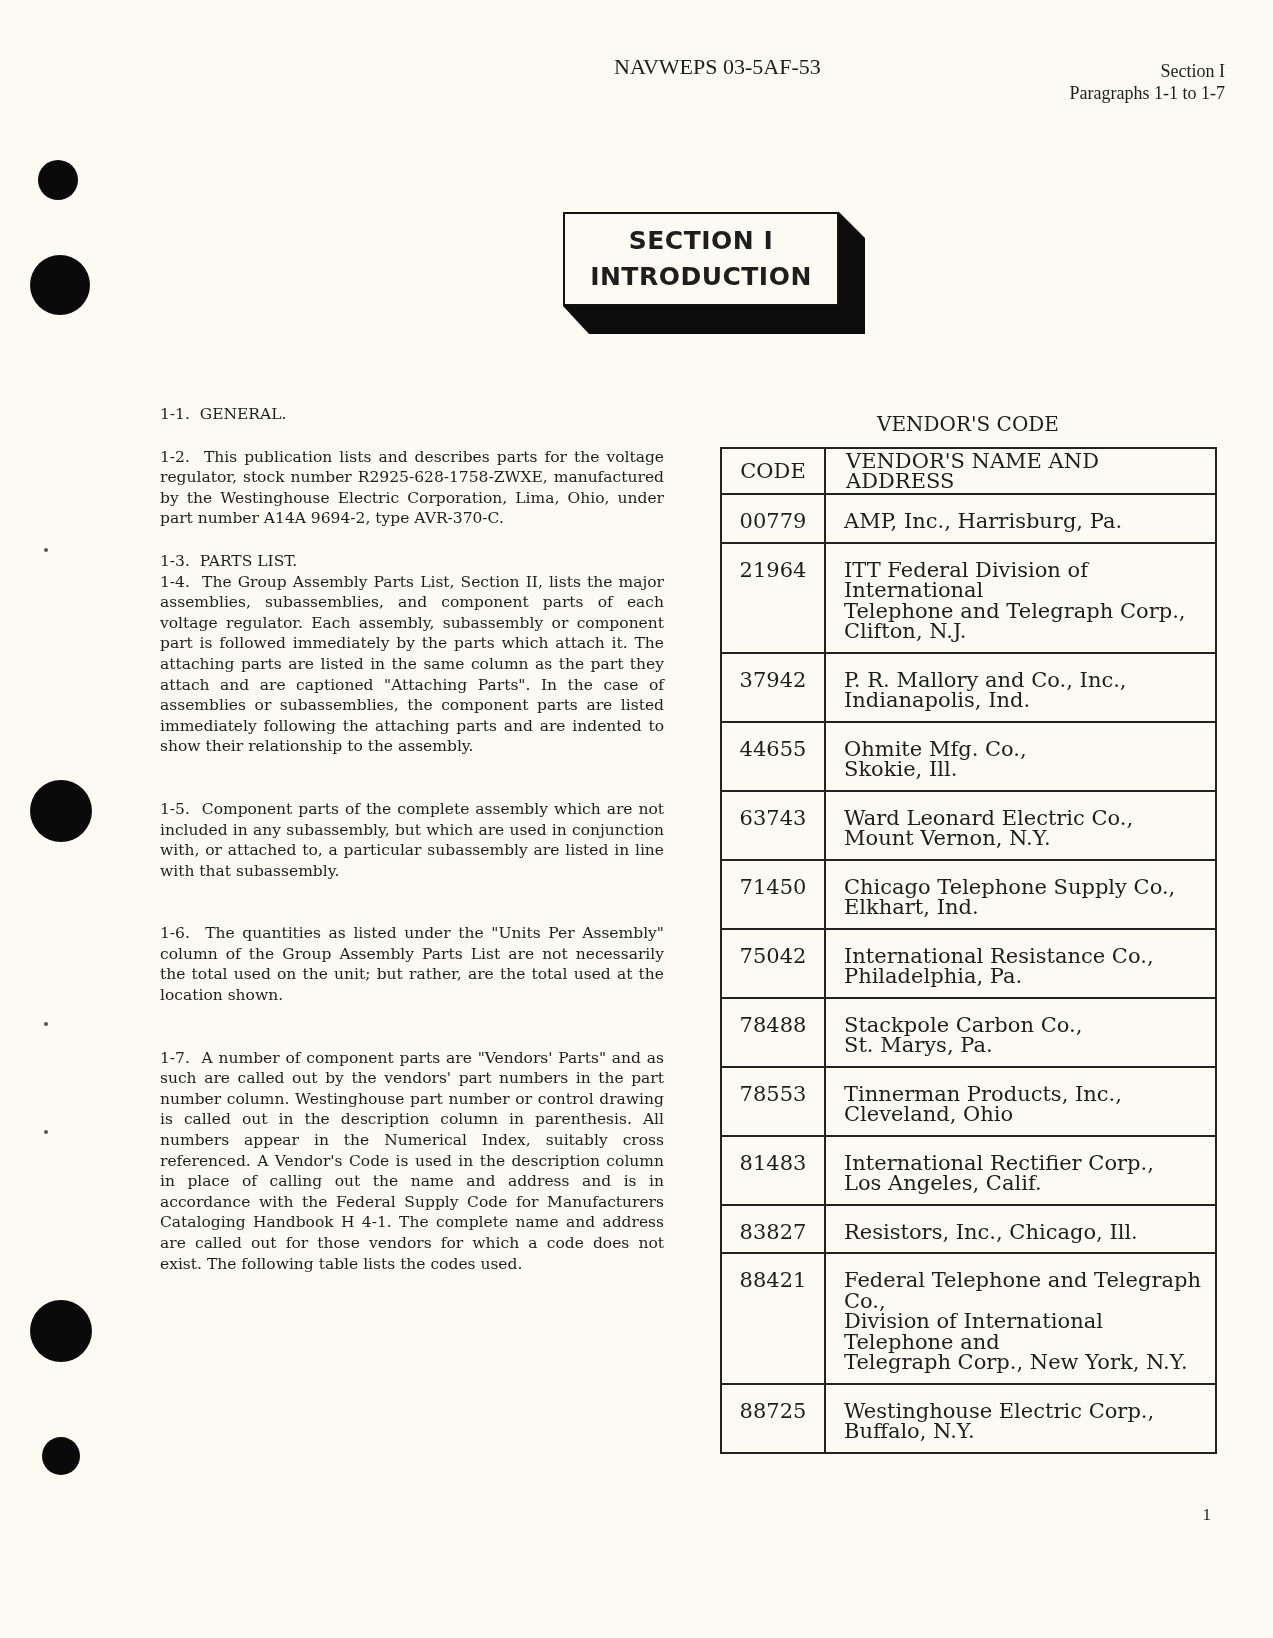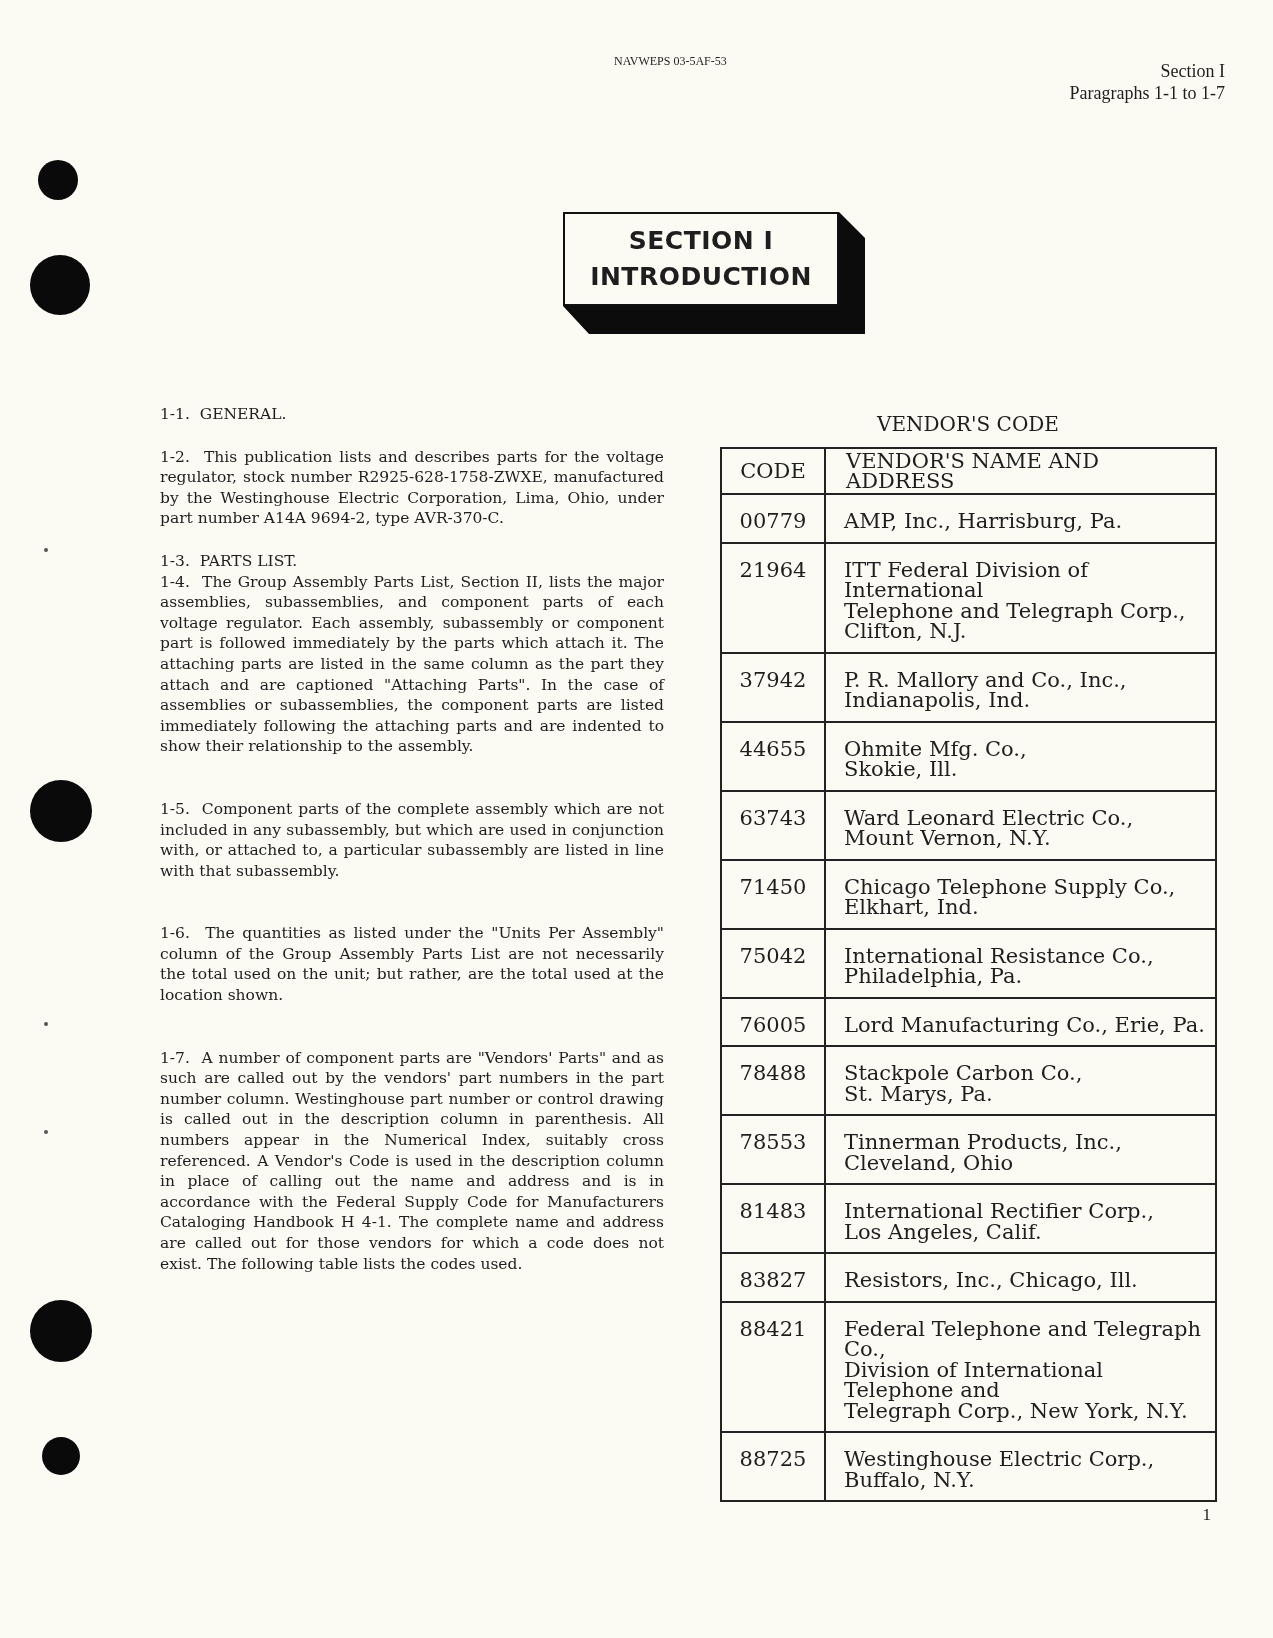--- a/index.html
+++ b/index.html
@@ -2,21 +2,21 @@
 <html><head>
 <meta charset="utf-8">
 <style>
   html, body { margin: 0; padding: 0; }
   body {
     width: 1273px; height: 1638px; position: relative; overflow: hidden;
     background: #fbfaf3; color: #1e1e1e;
     font-family: "DejaVu Serif", serif;
   }
   .punch { position: absolute; left: 38px; border-radius: 50%; background: #0a0a0a; }
-  .header-left { position: absolute; left: 614px; top: 54px; font-size: 12px; font-family: "Liberation Serif", serif; }
+  .header-left { position: absolute; left: 614px; top: 54px; font-size: 22px; font-family: "Liberation Serif", serif; }
   .header-right { position: absolute; right: 48px; top: 60px; text-align: right; font-size: 18px; line-height: 22px; font-family: "Liberation Serif", serif; }
   .title-wrap { position: absolute; left: 563px; top: 212px; width: 302px; height: 122px; }
   .title-shadow { position: absolute; left: 0; top: 0; width: 302px; height: 122px; }
   .title-box {
     position: absolute; left: 0; top: 0; width: 276px; height: 94px;
     border: 2px solid #111; background: #fbfaf3; box-sizing: border-box;
     display: flex; flex-direction: column; align-items: center; justify-content: center;
     font-family: "DejaVu Sans", sans-serif; font-weight: bold; font-size: 25px; line-height: 36px; letter-spacing: 0.5px;
   }
   .col-left { position: absolute; left: 160px; top: 404px; width: 504px; font-size: 15.5px; line-height: 20.6px; }
@@ -125,24 +125,20 @@
         <td class="code">71450</td>
         <td class="name">Chicago Telephone Supply Co.,
 Elkhart, Ind.</td>
       </tr>
     <tr>
         <td class="code">75042</td>
         <td class="name">International Resistance Co.,
 Philadelphia, Pa.</td>
       </tr>
     <tr>
-        <td class="code">76005</td>
-        <td class="name">Lord Manufacturing Co., Erie, Pa.</td>
-      </tr>
-    <tr>
         <td class="code">78488</td>
         <td class="name">Stackpole Carbon Co.,
 St. Marys, Pa.</td>
       </tr>
     <tr>
         <td class="code">78553</td>
         <td class="name">Tinnerman Products, Inc.,
 Cleveland, Ohio</td>
       </tr>
     <tr>

